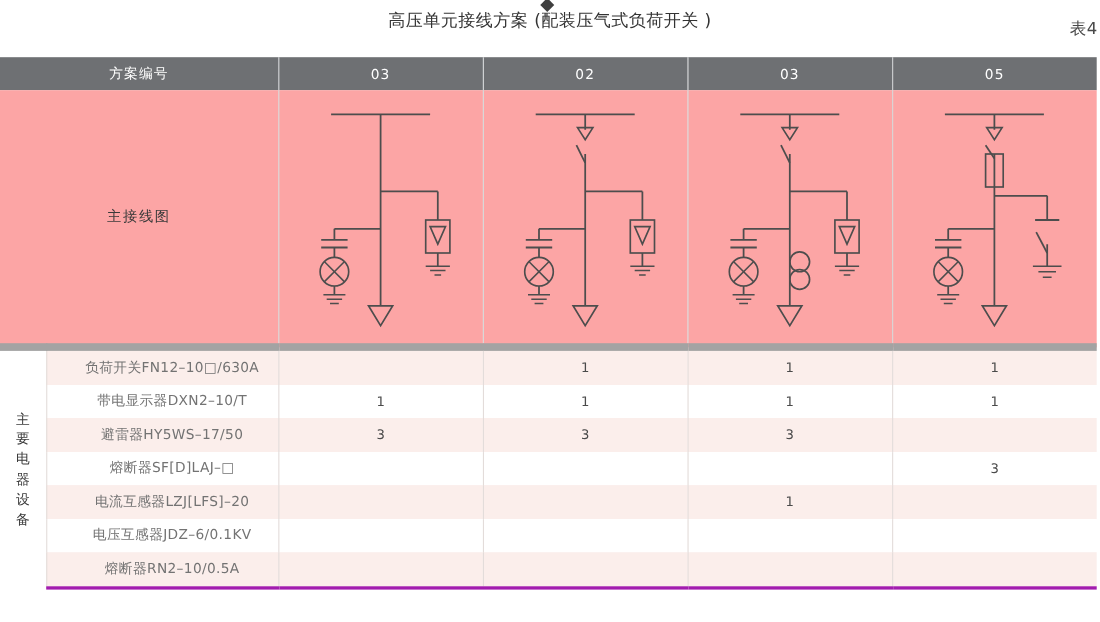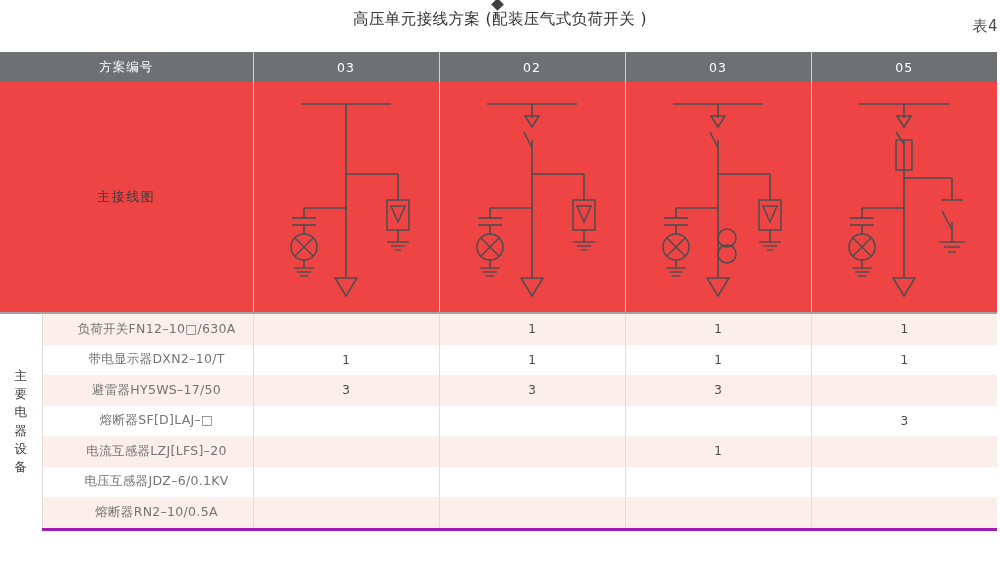--- a/index.html
+++ b/index.html
@@ -47,23 +47,23 @@
     background:#6e7073;color:#ffffff;
     height:30px;font-size:12.5px;font-weight:normal;
     text-align:center;vertical-align:middle;
     border-right:1px solid #cfd1d3;
     letter-spacing:1px;
   }
   .hdr td:last-child{border-right:none;}
 
   
   .diagband td{
-    background:#ef4444;height:223px;vertical-align:middle;
+    background:#fca5a5;height:223px;vertical-align:middle;
     border-right:1px solid #d8d8d8;
-    border-bottom:2px solid #a3a3a3;
+    border-bottom:7px solid #a3a3a3;
   }
   .diagband td:last-child{border-right:none;}
   .diag-label{
     text-align:center;font-size:13px;color:#3a3a3a;letter-spacing:1.5px;
   }
   .diag-cell{text-align:center;}
 
   
   .eq td{
     height:30.5px;font-size:12.5px;vertical-align:middle;

